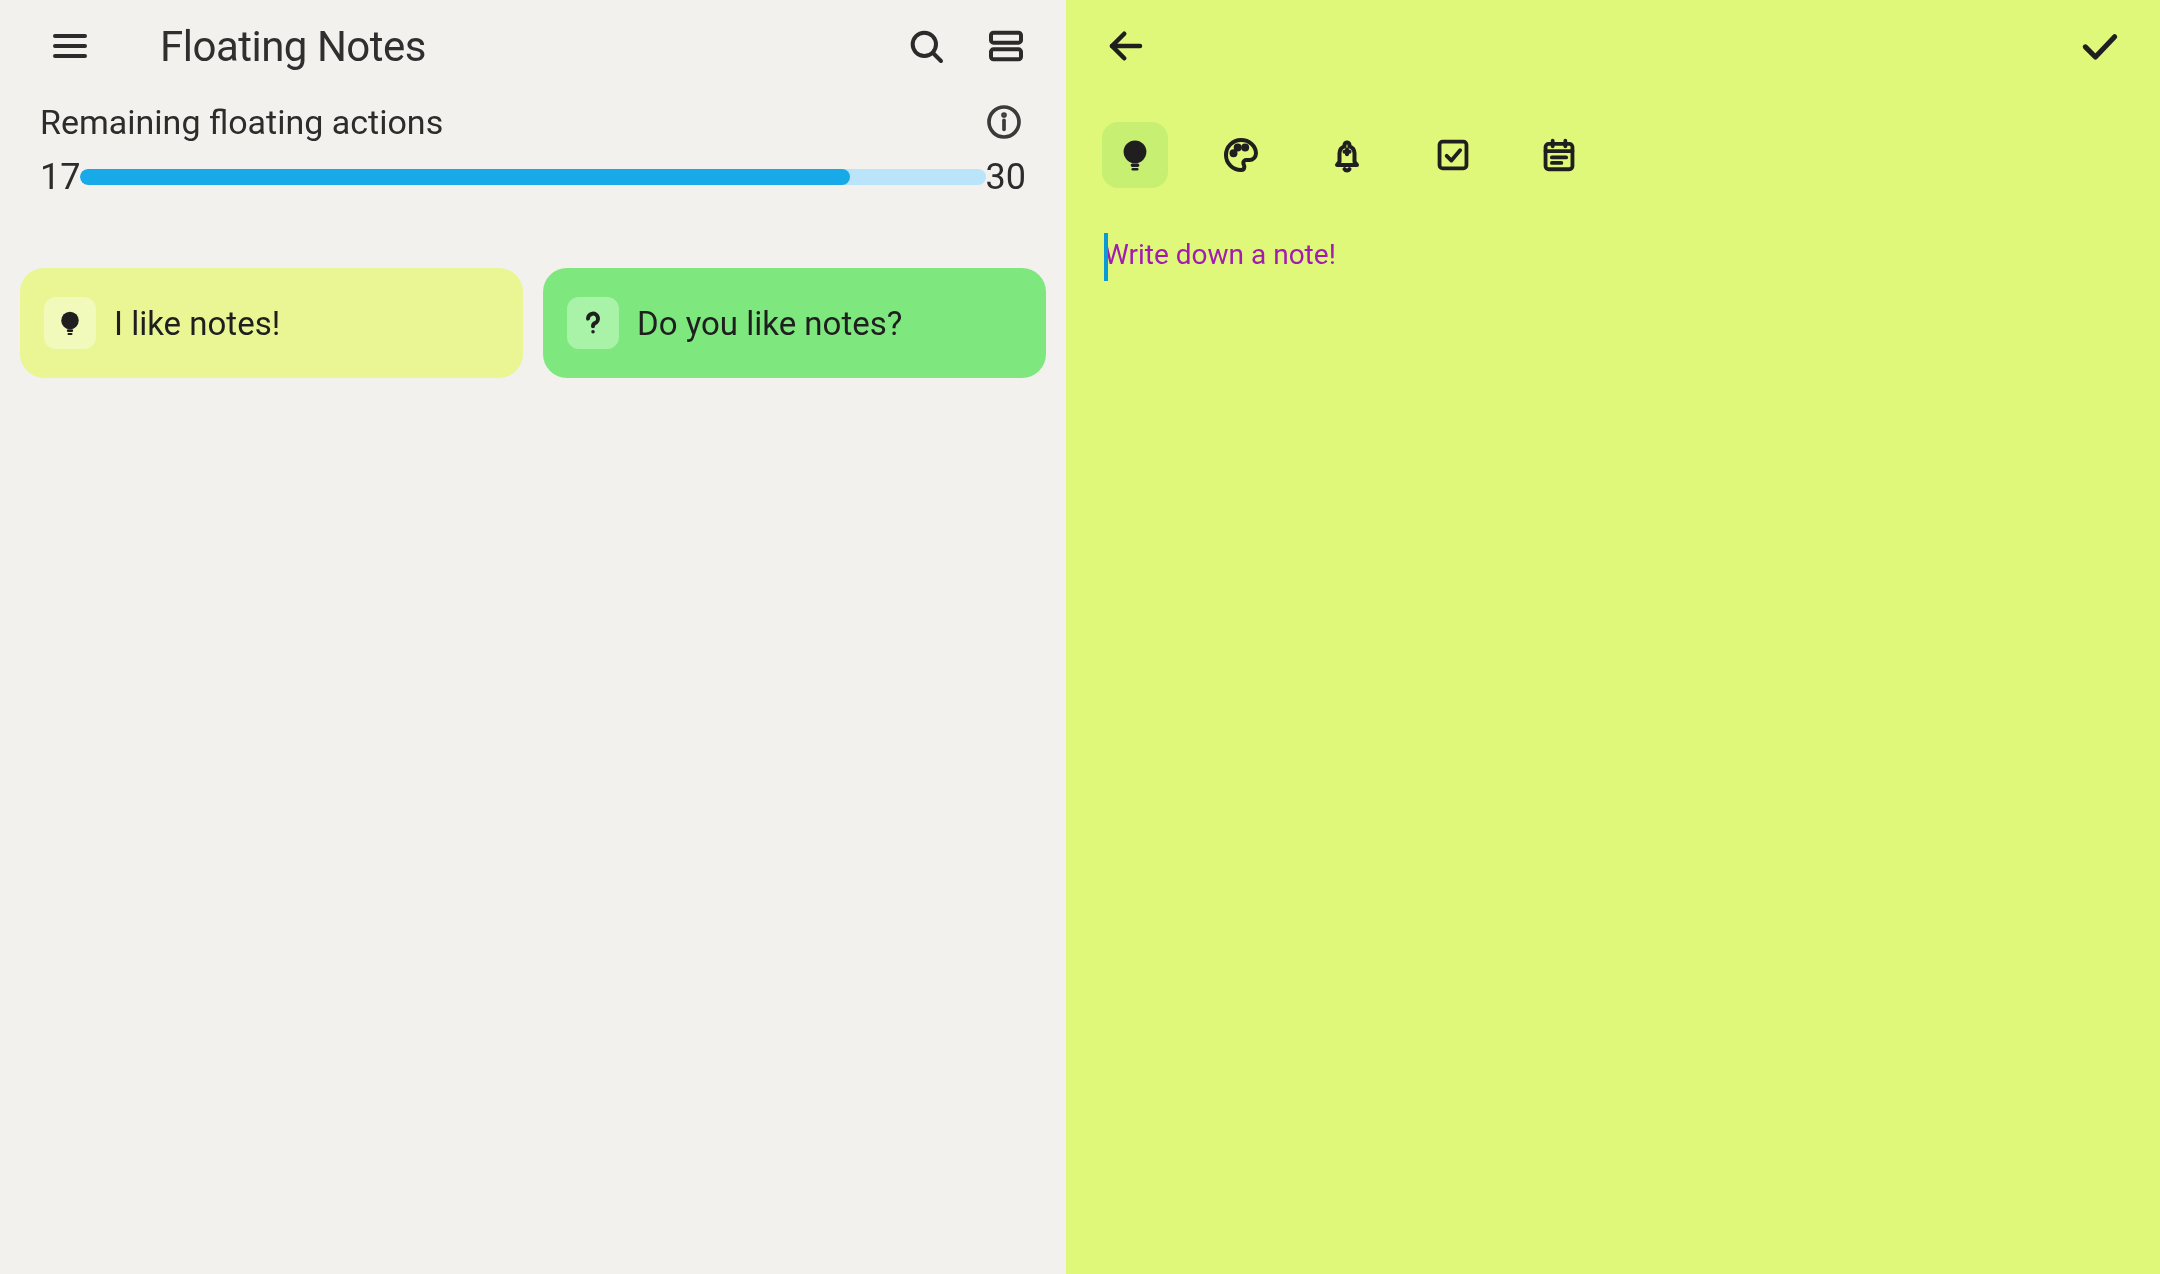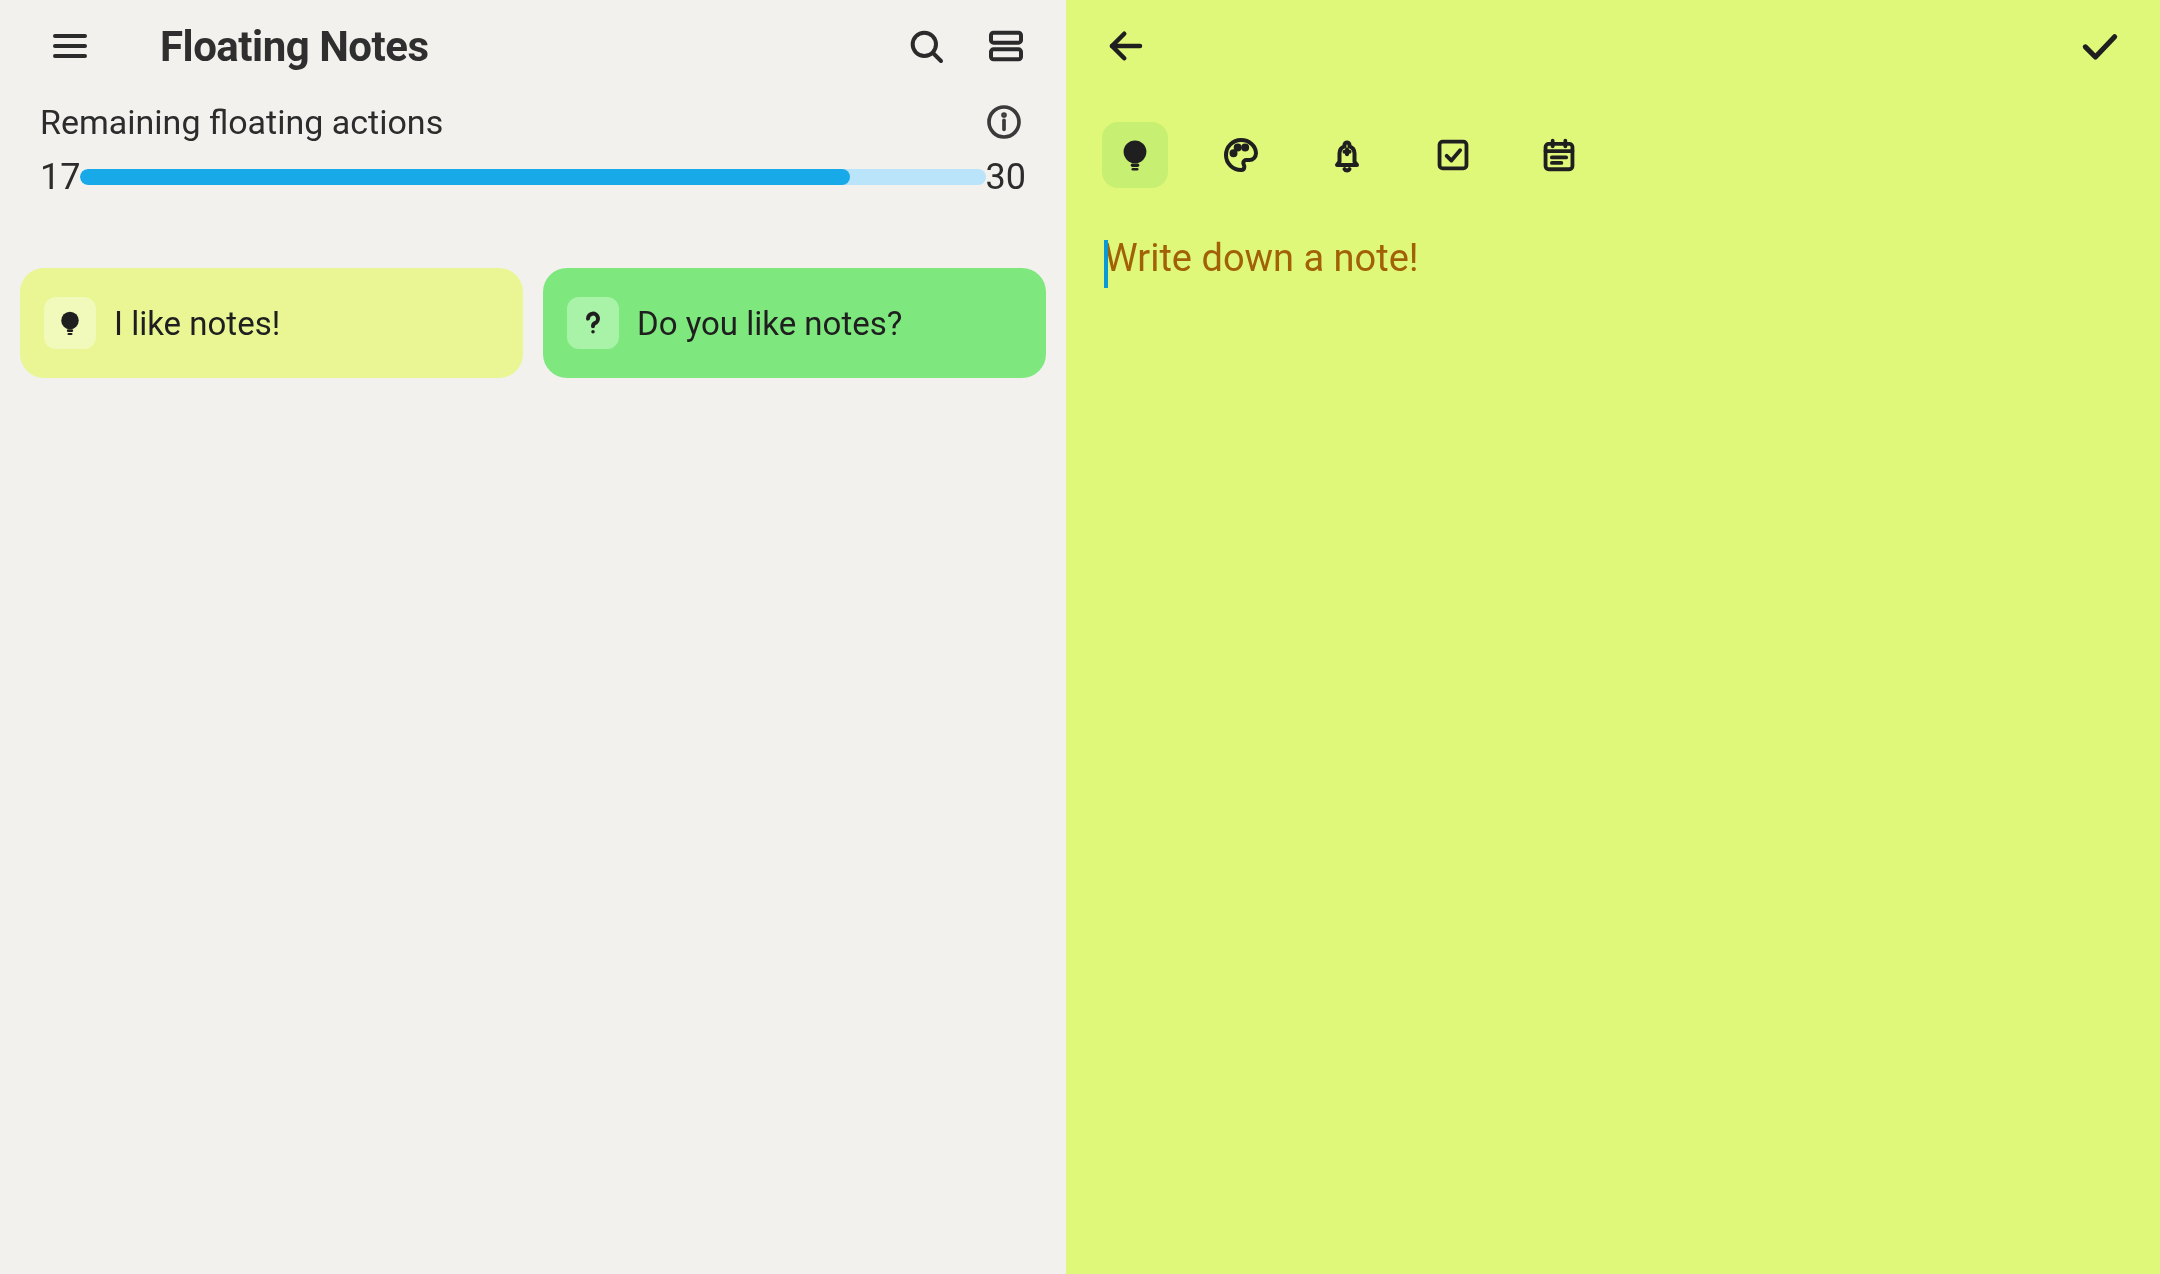--- a/index.html
+++ b/index.html
@@ -23,21 +23,21 @@
   }
   .left-topbar {
     height: 92px;
     display: flex;
     align-items: center;
     padding: 0 30px 0 40px;
   }
   .left-topbar .title {
     flex: 1;
     font-size: 42px;
-    font-weight: 700;
+    font-weight: 400;
     color: #2f2f2f;
     letter-spacing: -0.5px;
     margin-left: 60px;
   }
   .icon-btn {
     width: 60px;
     height: 60px;
     display: inline-flex;
     align-items: center;
     justify-content: center;
@@ -147,22 +147,22 @@
   }
   .tool-btn.active {
     background: #c7ef72;
   }
 
   .editor-area {
     padding: 48px 38px 0 38px;
     position: relative;
   }
   .editor-text {
-    font-size: 38px;
-    color: #a16207;
+    font-size: 28px;
+    color: #a21caf;
     font-weight: 400;
     display:inline-block;
     border: none;
     background: transparent;
     outline: none;
   }
   .caret {
     display: inline-block;
     width: 4px;
     height: 48px;

